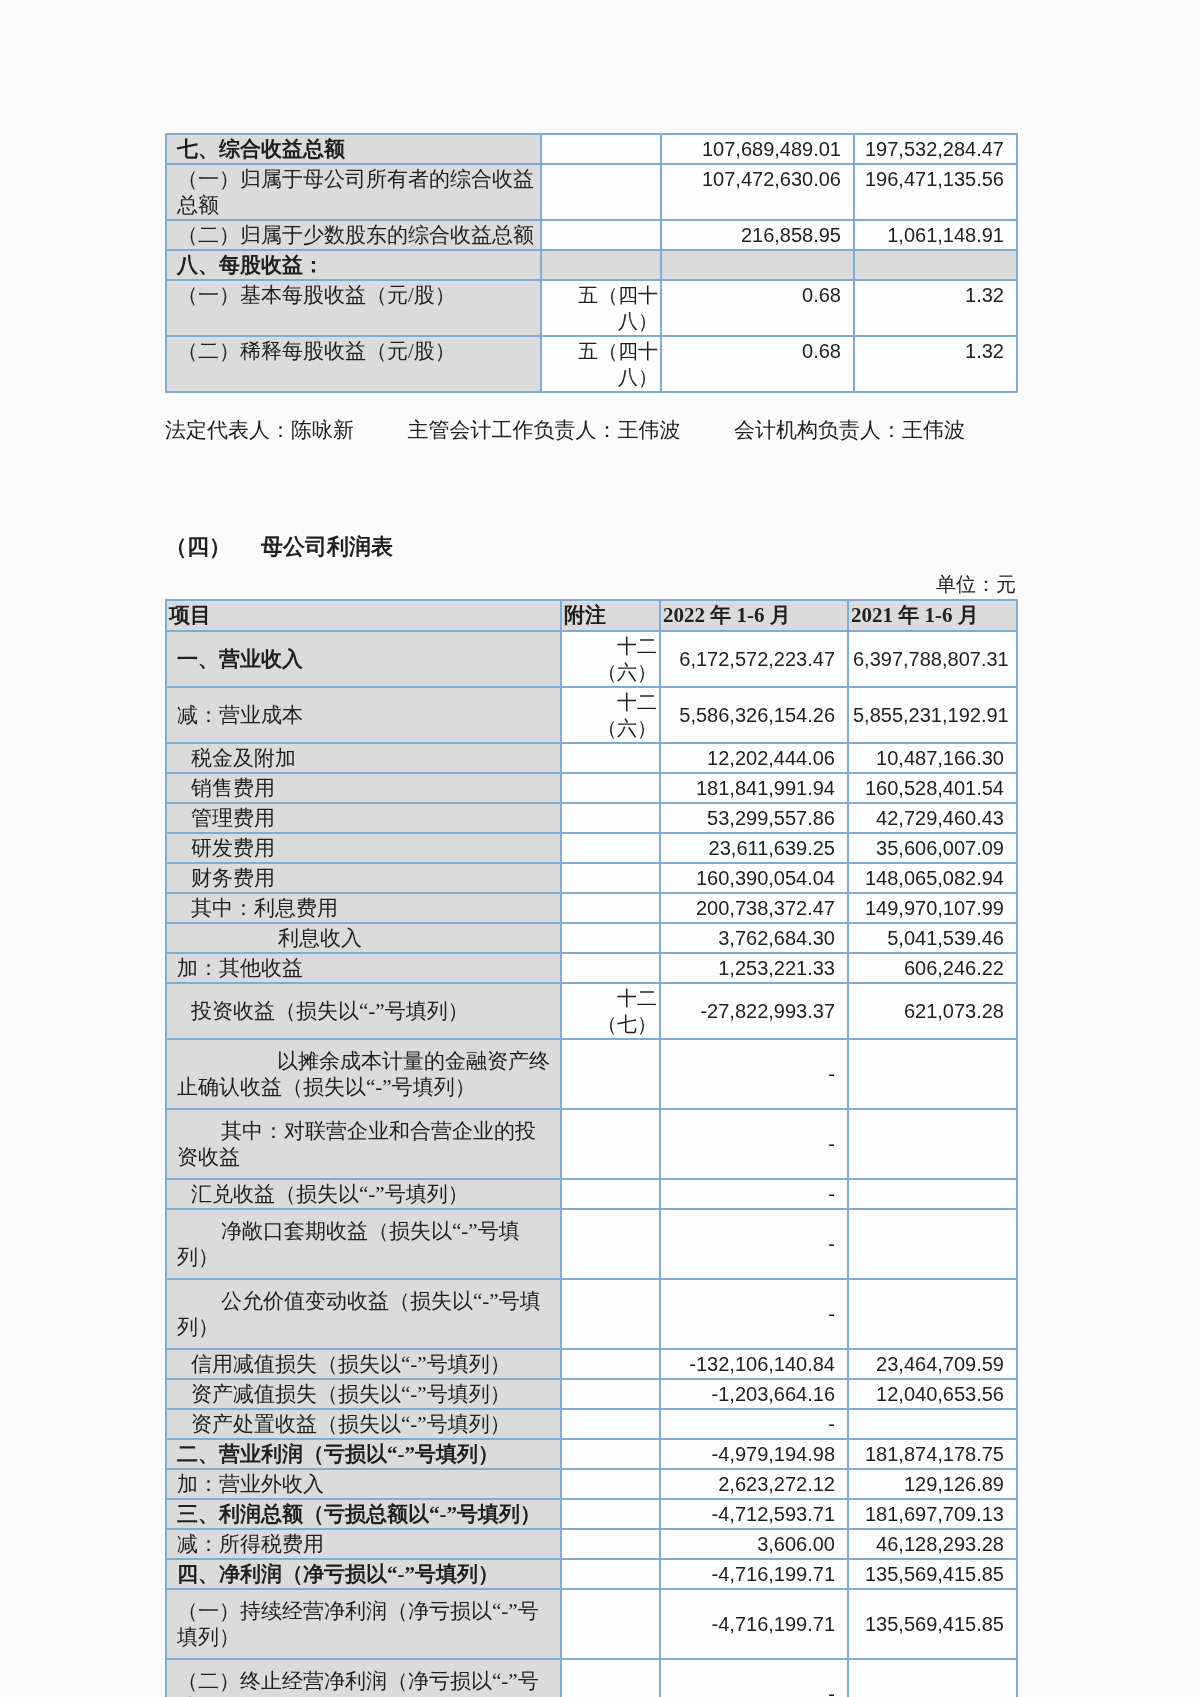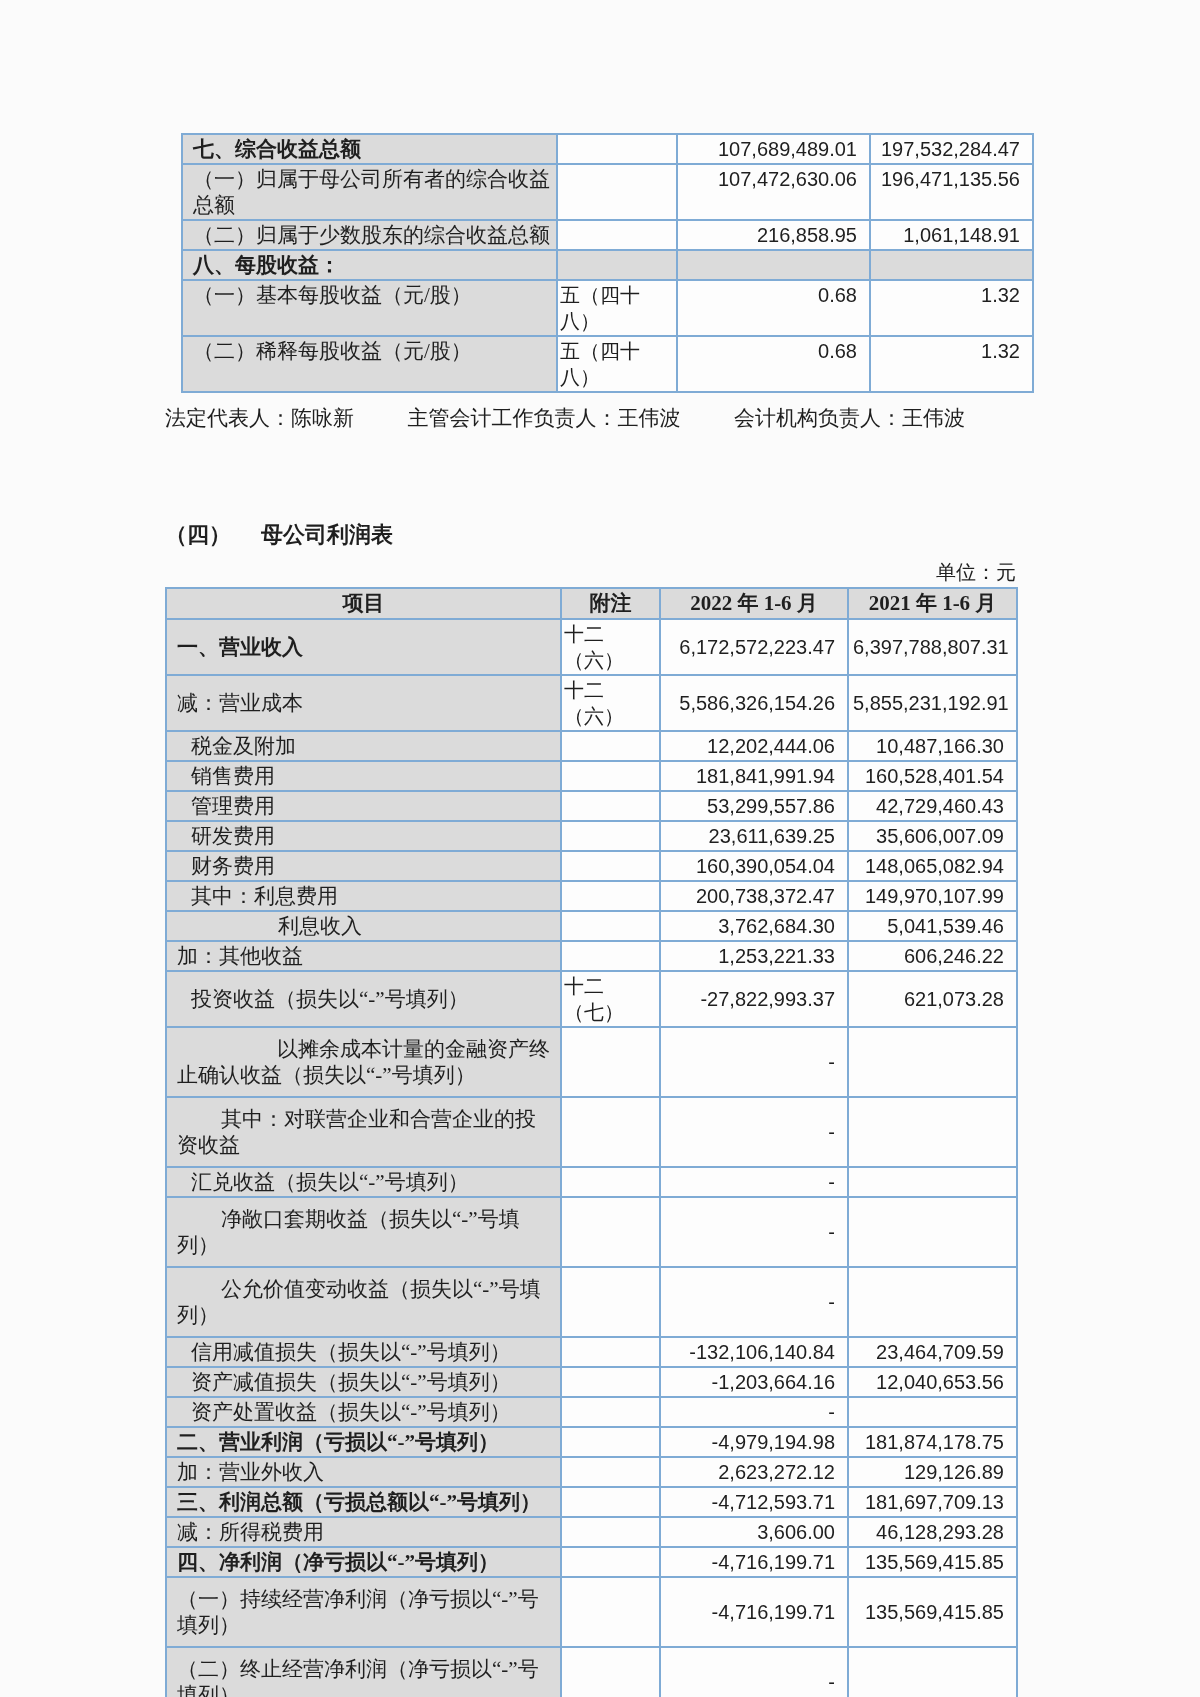--- a/index.html
+++ b/index.html
@@ -18,44 +18,44 @@
   table{border-color:#6699c7;}
   td,th{box-sizing:border-box;overflow:hidden;}
   
   .c-label{
     background:#dbdbdb;
     font-size:21px;line-height:26px;
     padding:1px 6px 1px 10px;
     text-align:left;vertical-align:middle;
   }
   .c-note{
-    font-size:20px;line-height:26px;text-align:left;vertical-align:middle;
+    font-size:20px;line-height:26px;text-align:right;vertical-align:middle;
     padding:1px 2px;
   }
   .c-val{
     font-family:"Liberation Sans","DejaVu Sans",sans-serif;
     font-size:20px;line-height:26px;
     text-align:right;vertical-align:middle;
     padding:1px 12px 1px 4px;
   }
   
   .i1{padding-left:24px;}
   .i2{padding-left:111px;}
   .h1{text-indent:44px;}
   .h2{text-indent:100px;}
   .b{font-weight:bold;}
   .tall td{height:70px;}
   .grayall td{background:#dbdbdb;}
   
-  #top-table{width:851px;margin-left:16px;}
+  #top-table{width:851px;}
   #top-table td{vertical-align:top;}
   
   .signatures{
     width:800px;
-    margin-top:12px;
+    margin-top:24px;
     display:flex;justify-content:space-between;
     font-size:21px;line-height:27px;
   }
   
   .section-title{
     margin-top:88px;
     font-size:22px;line-height:30px;font-weight:bold;
   }
   .section-title .t-text{margin-left:30px;}
   
@@ -63,21 +63,21 @@
     width:851px;
     margin-top:10px;
     text-align:right;
     font-size:20px;line-height:24px;
   }
   
   #income-table{width:851px;margin-top:3px;}
   #income-table th{
     background:#dbdbdb;
     font-size:21px;line-height:27px;font-weight:bold;
-    text-align:center;vertical-align:middle;padding:1px 2px;
+    text-align:left;vertical-align:middle;padding:1px 2px;
   }
 </style>
 </head>
 <body>
 
 <div class="page">
 
   <table id="top-table">
     <colgroup>
       <col style="width:375px">

